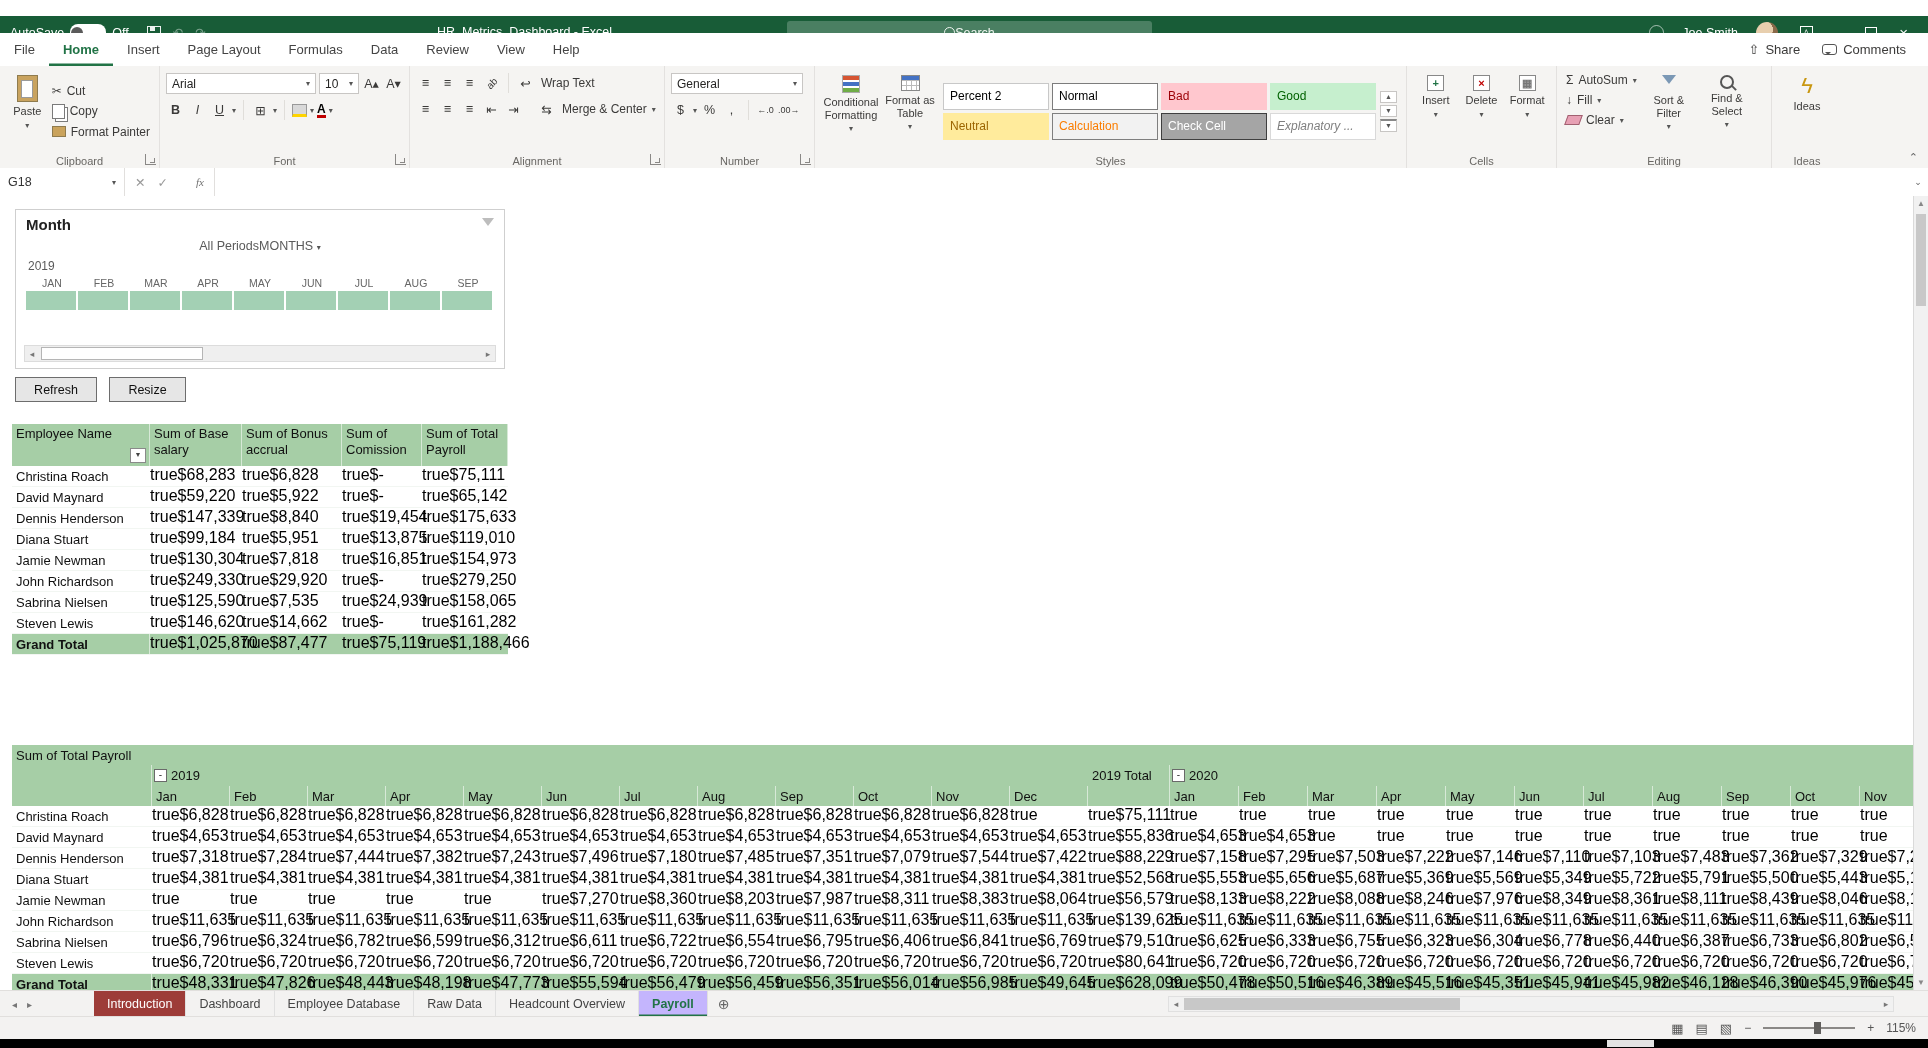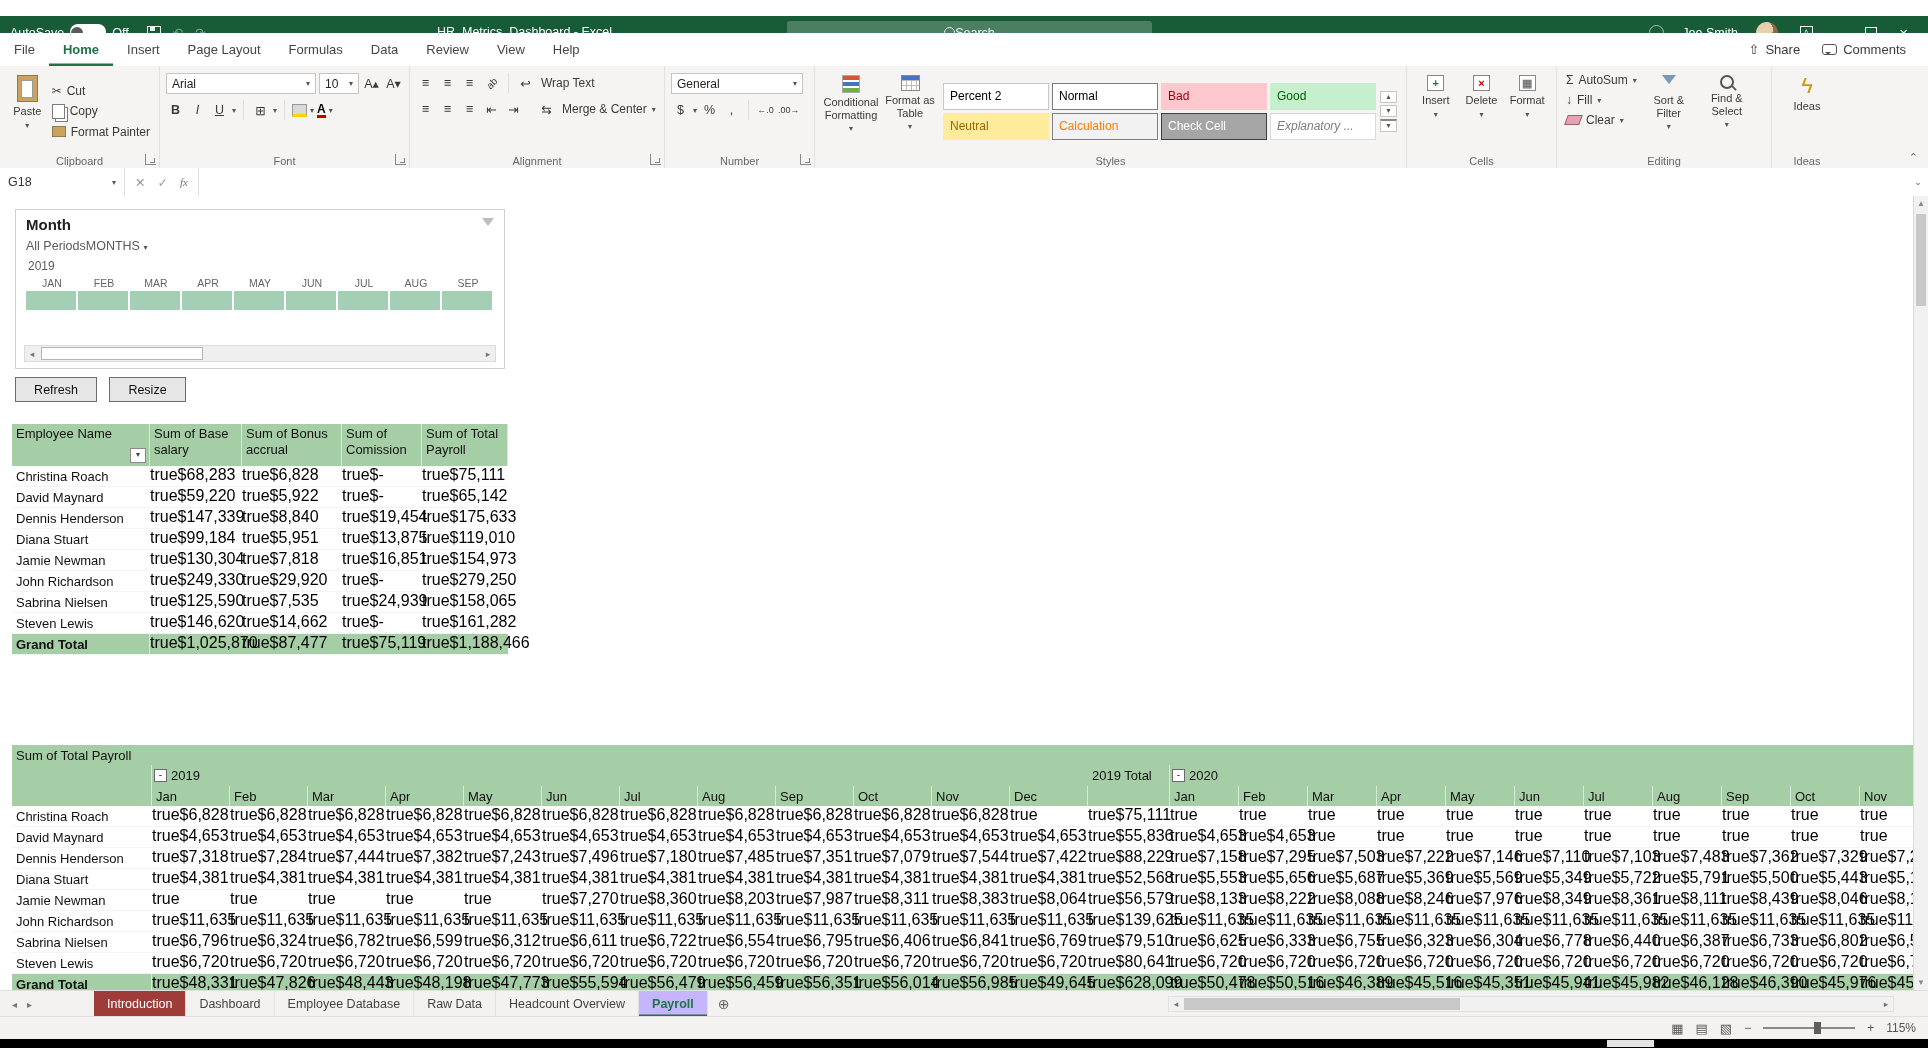--- a/index.html
+++ b/index.html
@@ -80,33 +80,33 @@
   .style-cell{border:1px solid #d0d0d0;display:flex;align-items:center;padding:0 6px;font-size:12px;box-sizing:border-box;overflow:hidden;white-space:nowrap;}
   .g-rail{display:flex;flex-direction:column;gap:2px;margin-left:4px;justify-content:center;}
   .g-btn{width:15px;height:10px;border:1px solid #c8c6c4;background:#fff;font-size:7px;line-height:9px;text-align:center;color:#555;}
   .collapse-ribbon{position:absolute;right:10px;bottom:4px;color:#666;font-size:11px;}
 
   
   .formula-bar{position:absolute;top:168px;left:0;width:100%;height:28px;background:#fff;
                border-bottom:1px solid #0ea5e9;display:flex;align-items:stretch;font-size:12.5px;color:#333;}
   .name-box{width:108px;display:flex;align-items:center;justify-content:space-between;padding:0 8px;border-right:1px solid #e1dfdd;}
   .fx-btns{display:flex;align-items:center;gap:12px;padding:0 10px;border-right:1px solid #e1dfdd;color:#999;}
-  .fx{font-style:italic;font-family:"Liberation Serif",serif;color:#737373;font-size:11px;}
+  .fx{font-style:italic;font-family:"Liberation Serif",serif;color:#737373;font-size:11px;margin-left:16px;}
   .formula-input{flex:1;}
   .fb-expand{width:20px;display:flex;align-items:center;justify-content:center;color:#666;font-size:9px;}
 
   
   .sheet{position:absolute;top:196px;left:0;width:1913px;height:794px;background:#fff;overflow:hidden;}
 
   
   .slicer{position:absolute;left:15px;top:13px;width:490px;height:160px;background:#fff;border:1px solid #cfcfcf;box-sizing:border-box;}
   .sl-head{display:flex;justify-content:space-between;align-items:center;padding:6px 10px 0 10px;}
   .sl-title{font-size:15px;font-weight:700;color:#222;}
   .sl-funnel{width:0;height:0;border:6px solid transparent;border-top:8px solid #bdbdbd;}
-  .sl-row2{display:flex;justify-content:flex-start;align-items:center;padding:6px 10px 0 10px;color:#5a5a5a;font-size:12.5px;}
+  .sl-row2{display:flex;justify-content:center;align-items:center;padding:6px 10px 0 10px;color:#5a5a5a;font-size:12.5px;}
   .sl-year{padding:6px 10px 0 12px;color:#5a5a5a;font-size:12px;}
   .sl-months{display:flex;padding:4px 0 0 10px;}
   .sl-months span{width:52px;text-align:center;font-size:10.5px;color:#666;}
   .sl-bars{display:flex;gap:2px;padding:2px 0 0 10px;}
   .sl-bar{width:50px;height:19px;background:var(--c-slicerbar);}
   .sl-scroll{position:absolute;left:8px;right:8px;bottom:6px;height:15px;background:#efefef;border:1px solid #dcdcdc;display:flex;align-items:center;}
   .sl-arrow{width:14px;text-align:center;font-size:9px;color:#777;}
   .sl-thumb{position:absolute;left:16px;top:1px;width:160px;height:11px;background:#fff;border:1px solid #b5b5b5;}
   .sl-arrow.right{position:absolute;right:0;}
 

